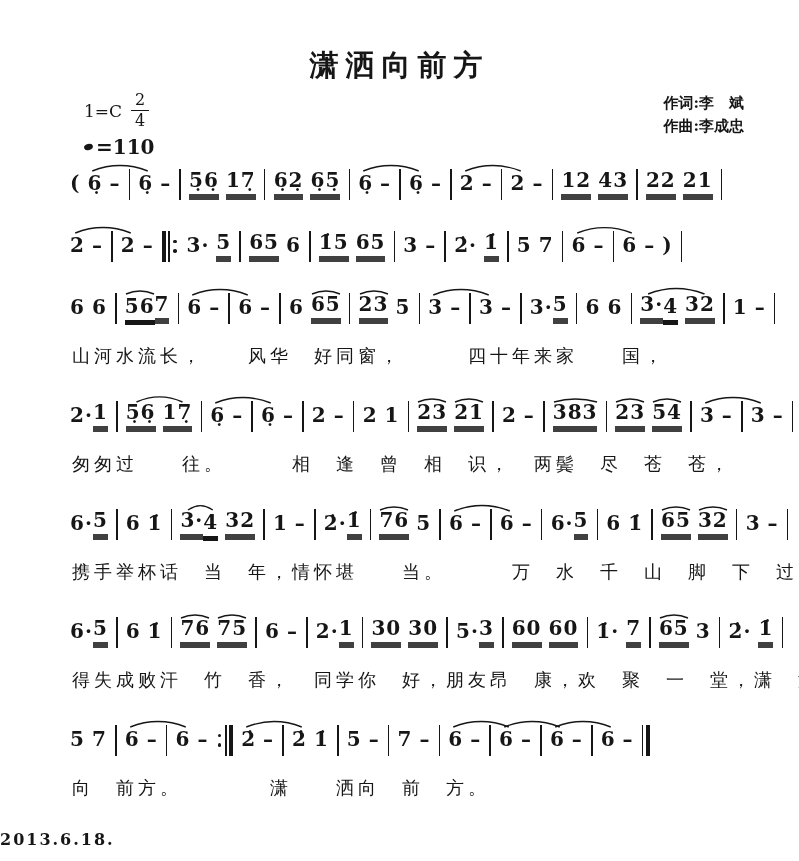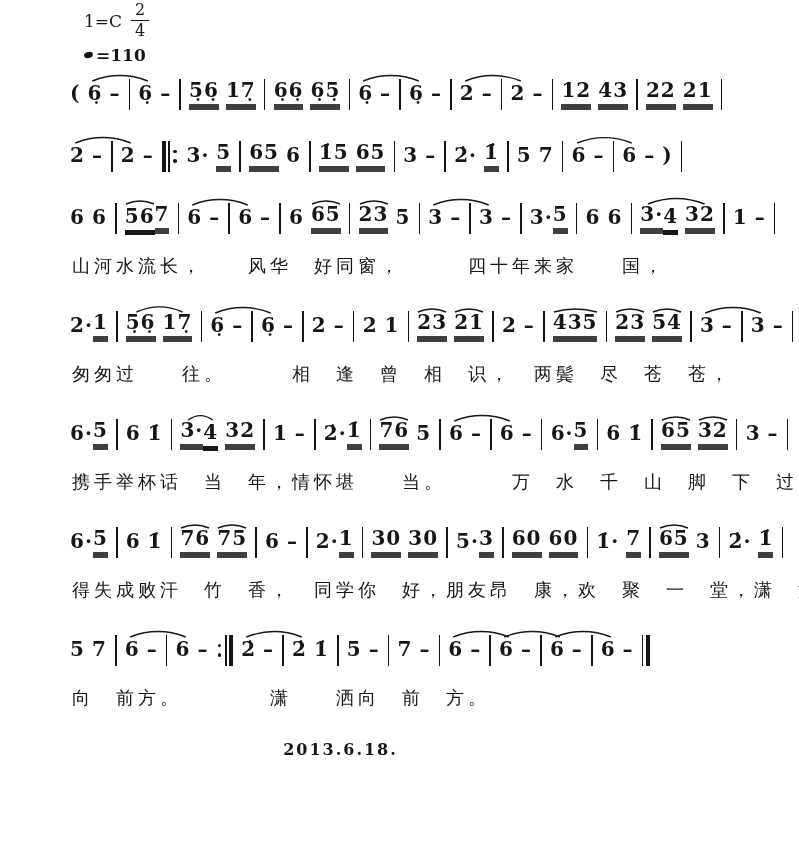--- a/index.html
+++ b/index.html
@@ -26,21 +26,21 @@
     justify-content:space-between;
     align-items:flex-start;
     padding:2px 55px 0 84px;
     height:58px;
     gap:28px;
   }
   .key-line{font-size:17px;display:flex;align-items:center;}
   .meter{display:inline-flex;flex-direction:column;align-items:center;margin-left:9px;font-size:16px;line-height:1;}
   .meter .num{border-bottom:1.5px solid #161616;padding:0 4px 2px;margin-bottom:2px;font-style:normal;}
   .meter .den{font-style:normal;padding:0 4px;}
-  .tempo-line{margin-top:6px;font-size:17px;font-weight:700;display:flex;align-items:center;}
+  .tempo-line{margin-top:6px;font-size:20px;font-weight:700;display:flex;align-items:center;}
   .notehead{width:9px;height:6px;background:#161616;border-radius:50%;display:inline-block;transform:rotate(-16deg);margin-right:3px;}
   .credits{font-size:15px;line-height:1.55;text-align:left;font-weight:700;}
   .score{margin-top:12px;}
   .music-line{
     position:relative;
     display:flex;
     align-items:center;
     margin:0 30px 18px 70px;
     height:44px;
     font-size:20px;
@@ -60,67 +60,72 @@
   .lyric-line{
     margin:-4px 30px 26px 72px;
     font-size:18px;
     letter-spacing:4px;
     font-weight:400;
     white-space:pre;
     font-family:"DejaVu Sans", sans-serif;
   }
   .date{
     margin-top:30px;
-    text-align:center;
+    text-align:left;
     padding-right:118px;
     font-size:16px;
     font-weight:700;
     letter-spacing:2px;
   }
 </style>
 </head>
 <body>
 
 <div class="page">
+  <h1 class="title">潇洒向前方</h1>
 
   <div class="header-row">
     <div class="key-tempo">
       <div class="key-line">
         <span>1=C</span>
         <span class="meter">
           <i class="num">2</i>
           <i class="den">4</i>
         </span>
       </div>
       <div class="tempo-line">
         <span class="notehead"></span>
         <span>=110</span>
       </div>
     </div>
+    <div class="credits">
+      <div>作词:李　斌</div>
+      <div>作曲:李成忠</div>
+    </div>
   </div>
 
   <div class="score">
       <div class="music-line">
         <span class="tok">(</span>
         <span class="tok">6̣</span>
         <span class="tok">–</span>
         <span class="bar b-s">
           <i class="bl"></i>
         </span>
         <span class="tok">6̣</span>
         <span class="tok">–</span>
         <span class="bar b-s">
           <i class="bl"></i>
         </span>
         <span class="tok u1">5̣6̣</span>
         <span class="tok u1">17̣</span>
         <span class="bar b-s">
           <i class="bl"></i>
         </span>
-        <span class="tok u1">6̣6̣</span>
+        <span class="tok u1">6̣2̣</span>
         <span class="tok u1">6̣5̣</span>
         <span class="bar b-s">
           <i class="bl"></i>
         </span>
         <span class="tok">6̣</span>
         <span class="tok">–</span>
         <span class="bar b-s">
           <i class="bl"></i>
         </span>
         <span class="tok">6̣</span>
@@ -322,21 +327,21 @@
         <span class="tok u1">23</span>
         <span class="tok u1">21</span>
         <span class="bar b-s">
           <i class="bl"></i>
         </span>
         <span class="tok">2</span>
         <span class="tok">–</span>
         <span class="bar b-s">
           <i class="bl"></i>
         </span>
-        <span class="tok u1">435</span>
+        <span class="tok u1">383</span>
         <span class="bar b-s">
           <i class="bl"></i>
         </span>
         <span class="tok u1">23</span>
         <span class="tok u1">54</span>
         <span class="bar b-s">
           <i class="bl"></i>
         </span>
         <span class="tok">3</span>
         <span class="tok">–</span>

